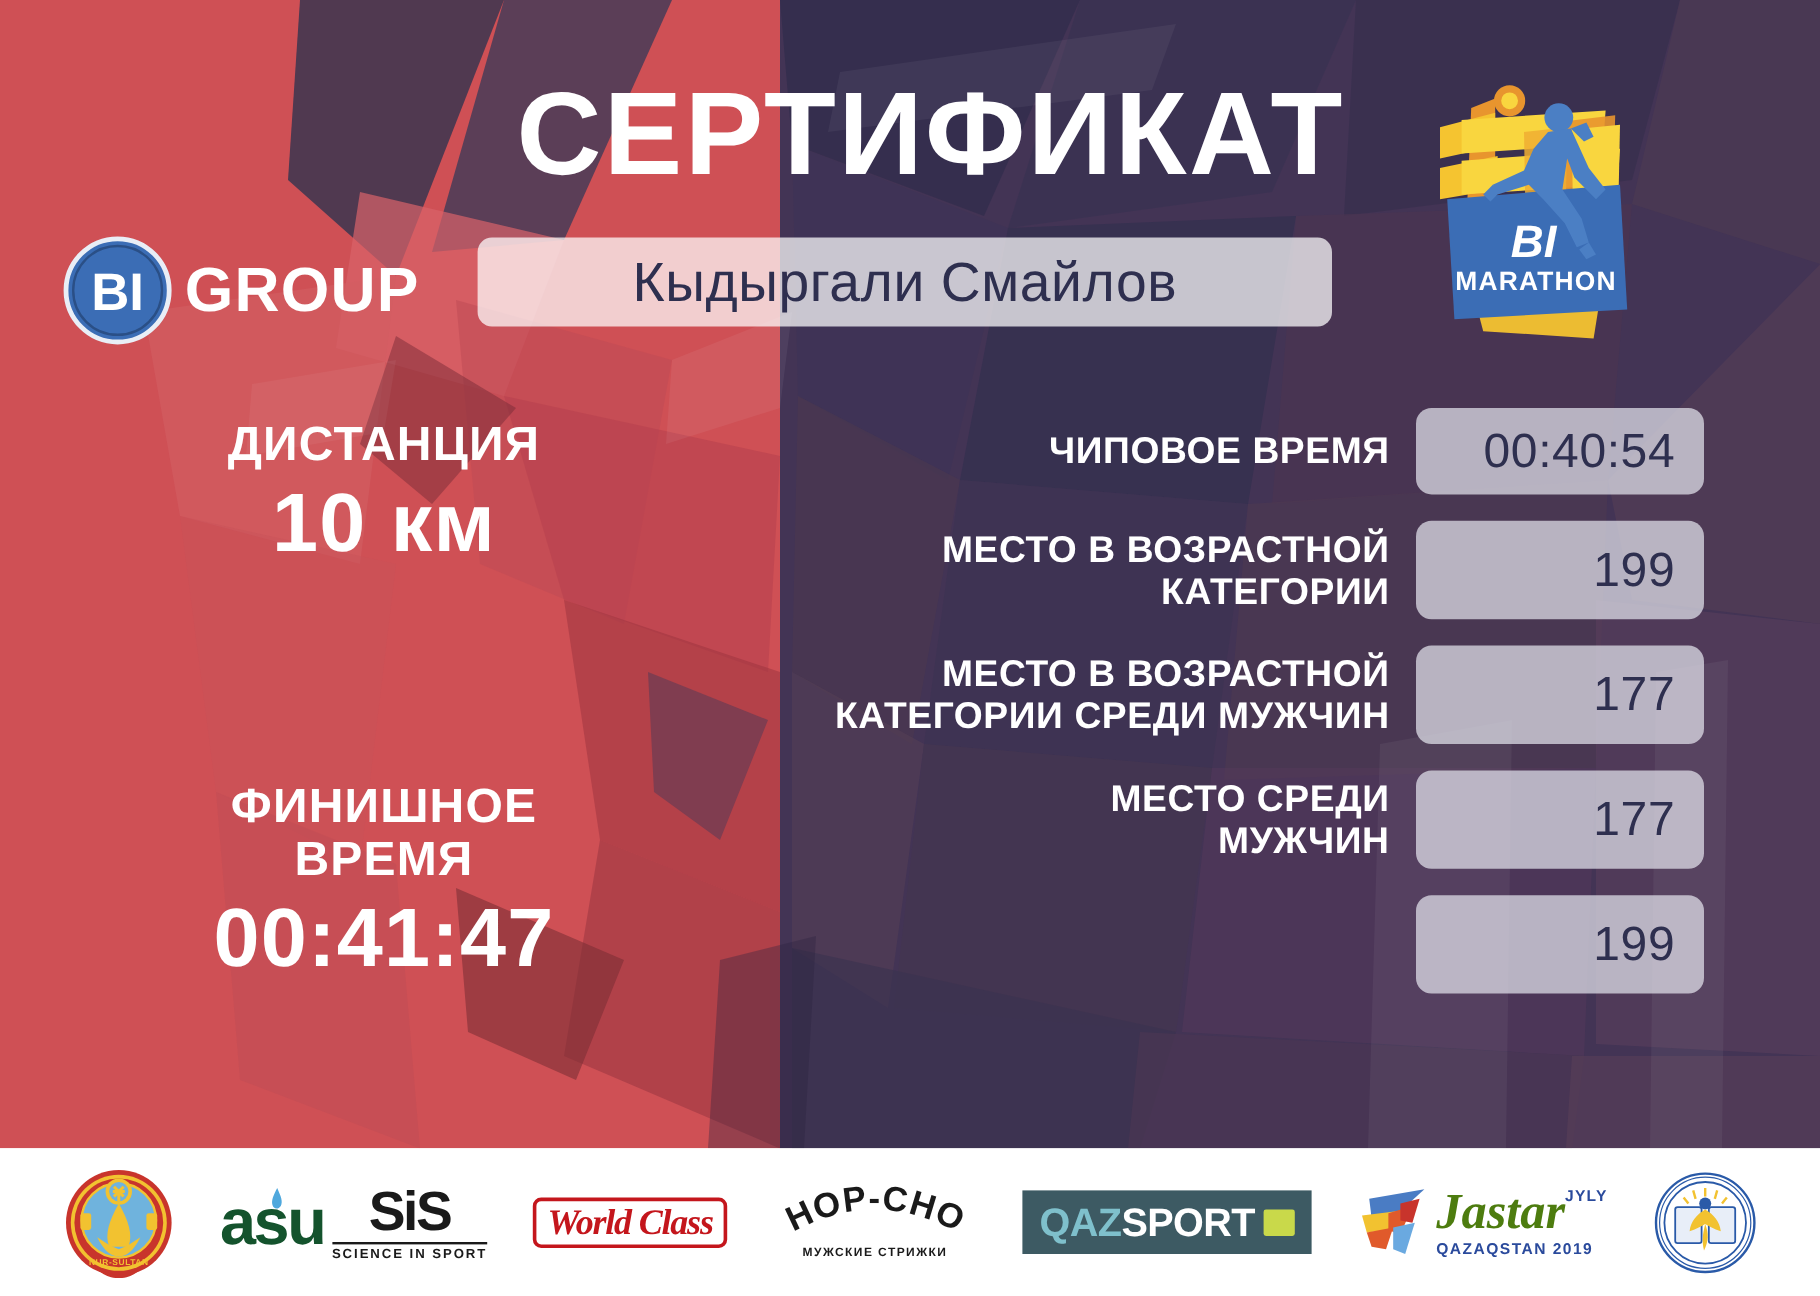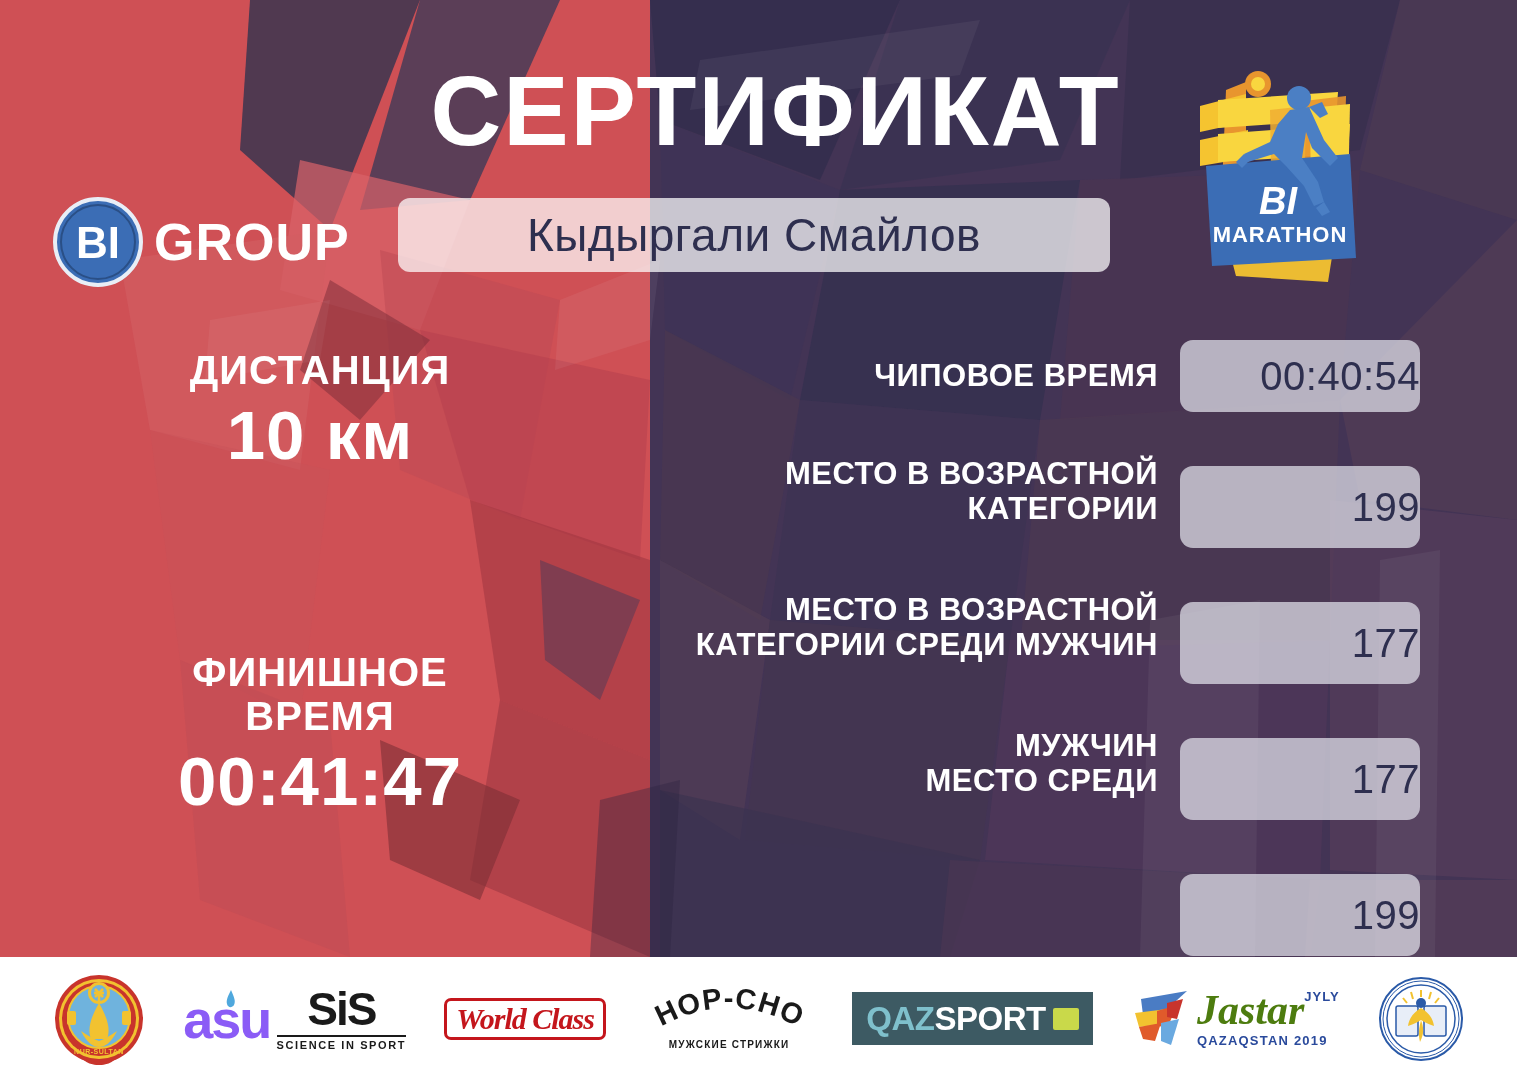--- a/index.html
+++ b/index.html
@@ -54,43 +54,43 @@
   .stats{position:absolute;left:520px;top:340px;width:900px;}
   .srow{display:flex;align-items:center;justify-content:flex-end;margin-bottom:22px;}
   .srow .slabel{
     color:#ffffff;font-size:31px;font-weight:bold;letter-spacing:0.5px;line-height:1.13;
     text-align:right;padding-right:22px;flex:1;
   }
   .srow .sval{
     width:240px;height:72px;flex:none;box-sizing:border-box;
     background:rgba(222,222,232,0.74);border-radius:13px;
     display:flex;align-items:center;justify-content:flex-end;
-    color:#2e2f4f;font-size:40px;font-weight:400;letter-spacing:0.5px;
-  }
-  .srow.tall .sval{height:82px;margin-top:32px;}
+    padding-right:24px;color:#2e2f4f;font-size:40px;font-weight:400;letter-spacing:0.5px;
+  }
+  .srow.tall .sval{height:82px;}
 
   
   .wc-box{
     border:3px solid #c4161c;border-radius:7px;padding:3px 9px;background:#fff;
     color:#c4161c;font-style:italic;font-weight:bold;font-size:30px;line-height:1;
     font-family:"Liberation Serif",serif;letter-spacing:-1px;white-space:nowrap;
   }
   .sis-wrap{display:flex;flex-direction:column;align-items:center;}
   .sis-main{font-size:46px;font-weight:bold;color:#1a1a1a;letter-spacing:-2px;line-height:1;}
   .sis-sub{font-size:11px;font-weight:bold;color:#1a1a1a;letter-spacing:1.6px;
            border-top:2px solid #1a1a1a;padding-top:2px;margin-top:3px;}
   .chop-wrap{display:flex;flex-direction:column;align-items:center;}
   .chop-sub{font-size:10px;font-weight:bold;color:#1a1a1a;letter-spacing:1.2px;margin-top:3px;}
   .qaz{
     background:#3d5a63;padding:10px 14px;display:flex;align-items:center;
     font-size:33px;font-weight:bold;letter-spacing:-0.5px;line-height:1;
   }
   .qaz .q1{color:#7fc0cc;} .qaz .q2{color:#ffffff;}
   .qaz .dot{width:26px;height:22px;background:#c9d94a;margin-left:7px;border-radius:2px;}
-  .asu-wrap{display:flex;align-items:flex-start;color:#8b5cf6;font-size:54px;font-weight:bold;
+  .asu-wrap{display:flex;align-items:flex-start;color:#14532d;font-size:54px;font-weight:bold;
             line-height:1;letter-spacing:-2px;}
   .jastar-wrap{display:flex;align-items:center;gap:4px;}
   .jastar-txt{display:flex;flex-direction:column;align-items:flex-start;}
   .jastar-name{font-family:"Liberation Serif",serif;font-style:italic;font-size:42px;
                color:#4d7c0f;line-height:1;font-weight:bold;}
   .jastar-jyly{font-size:13px;font-weight:bold;color:#2a4a9c;letter-spacing:1px;}
   .jastar-sub{font-size:13px;font-weight:bold;color:#2a4a9c;letter-spacing:1.2px;margin-top:2px;}
 </style>
 </head>
 <body>
@@ -221,22 +221,22 @@
     <div class="srow tall">
       <div class="slabel">
         <div>МЕСТО В ВОЗРАСТНОЙ</div>
         <div>КАТЕГОРИИ СРЕДИ МУЖЧИН</div>
       </div>
       <div class="sval">177</div>
     </div>
 
     <div class="srow tall">
       <div class="slabel">
+        <div>МЕСТО СРЕДИ</div>
         <div>МУЖЧИН</div>
-        <div>МЕСТО СРЕДИ</div>
       </div>
       <div class="sval">177</div>
     </div>
 
     <div class="srow tall">
       <div class="slabel">
       </div>
       <div class="sval">199</div>
     </div>
 

